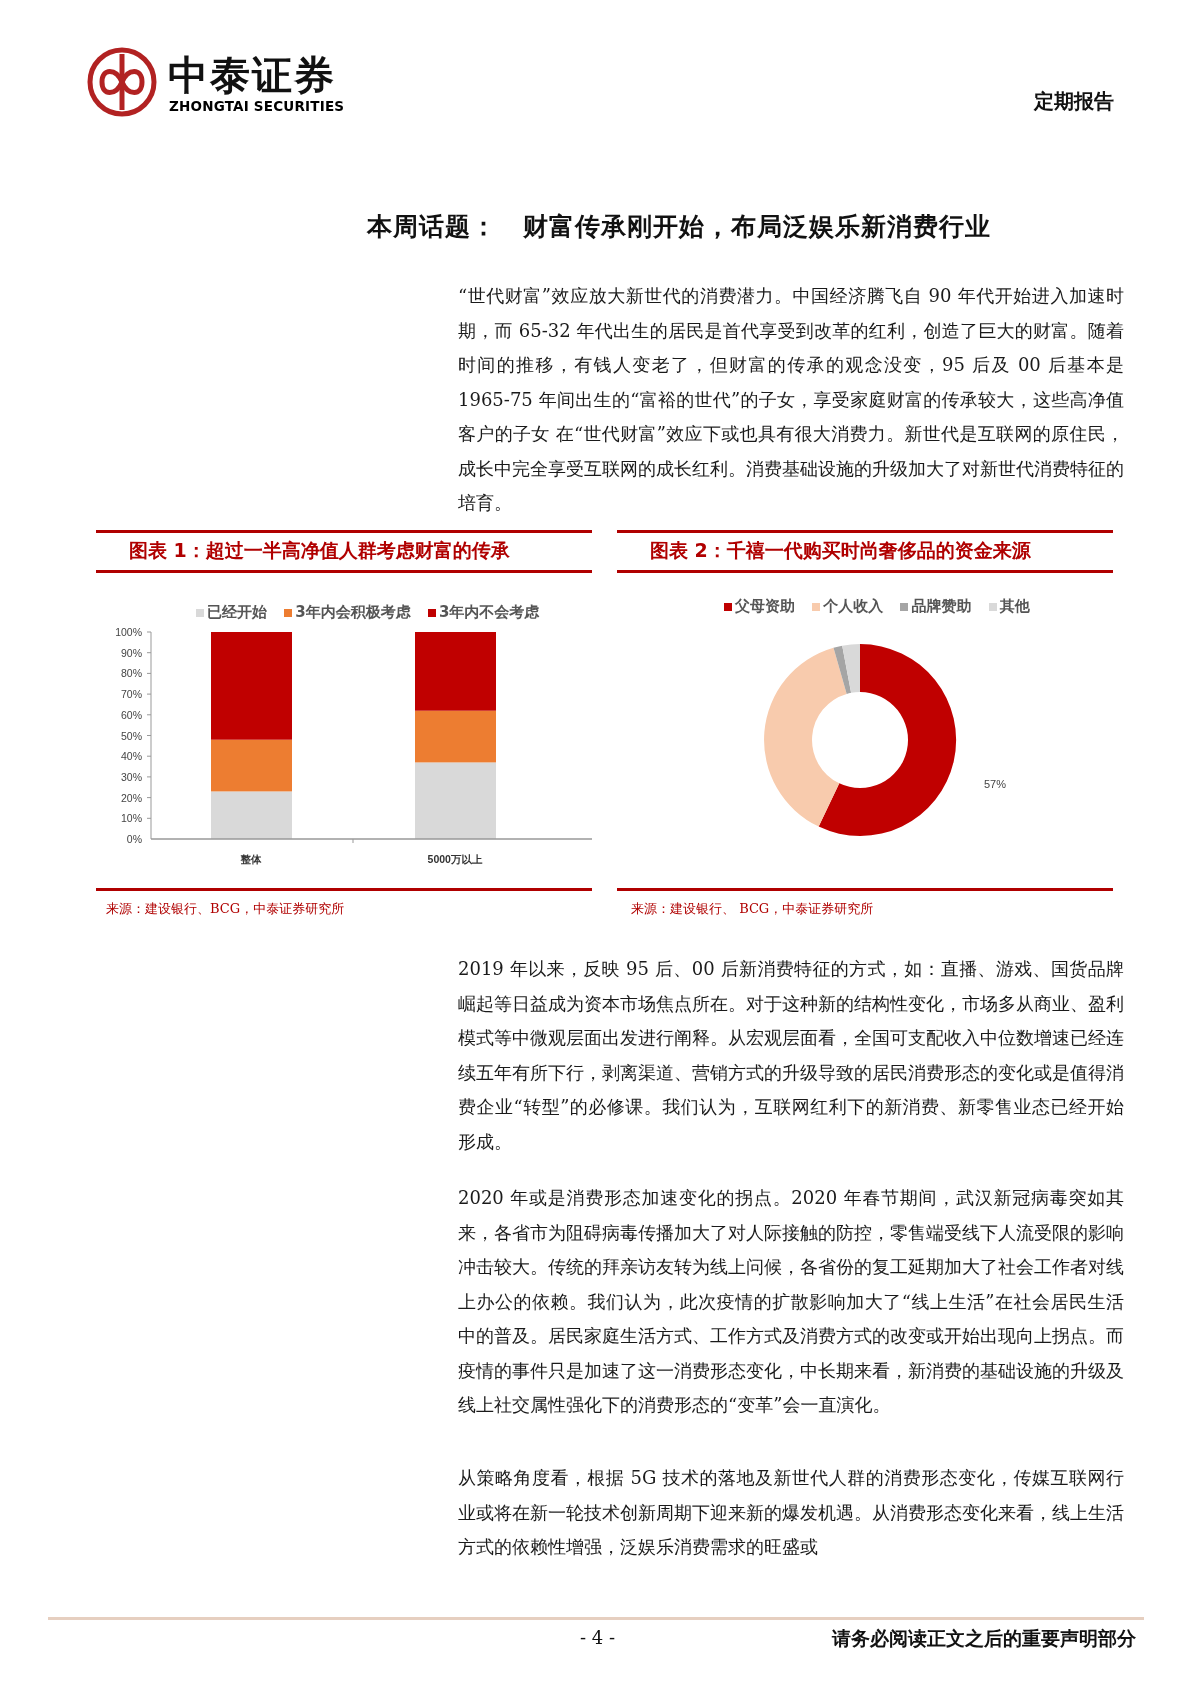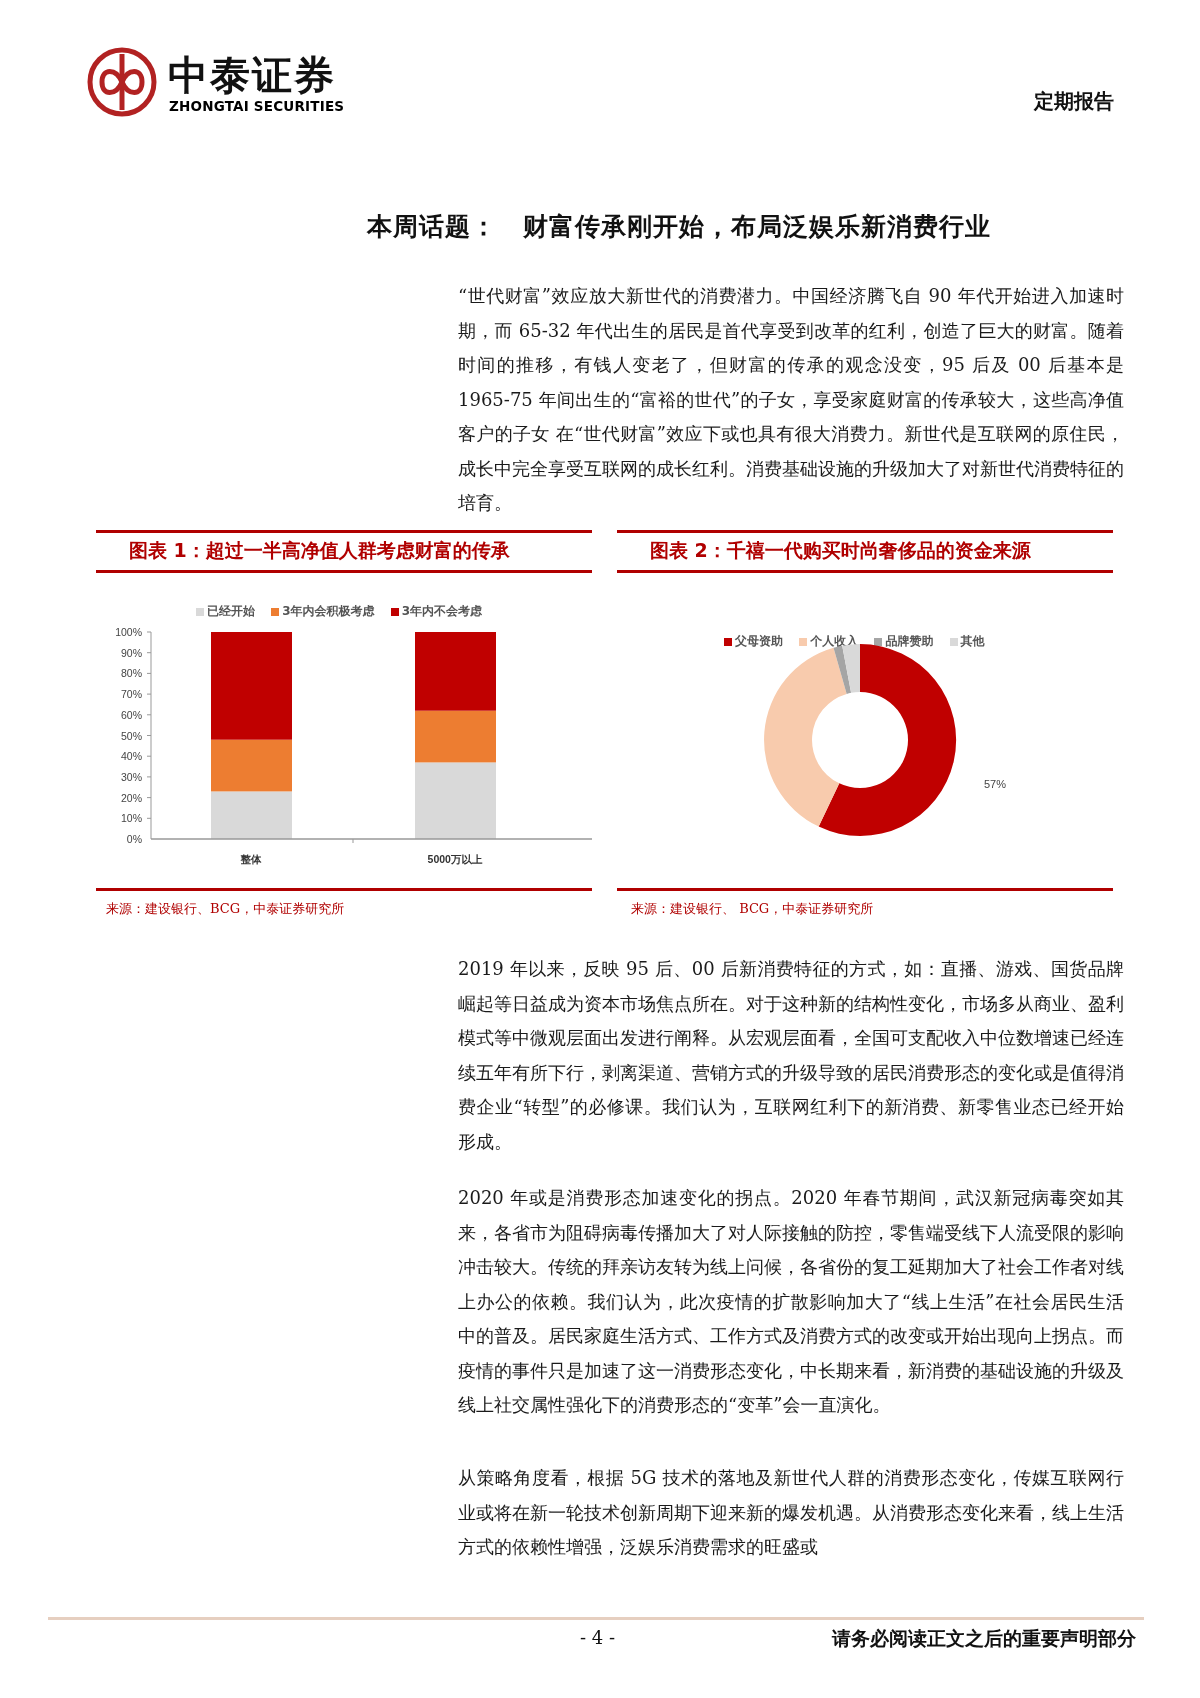--- a/index.html
+++ b/index.html
@@ -10,21 +10,21 @@
   .logo-cn { position: absolute; left: 82px; top: 2px; font-family: "DejaVu Sans", sans-serif; font-weight: bold; font-size: 40px; letter-spacing: 2px; color: #111; }
   .logo-en { position: absolute; left: 83px; top: 52px; font-family: "DejaVu Sans", sans-serif; font-weight: bold; font-size: 13.5px; color: #000000; letter-spacing: 0.2px; }
   .report-type { right: 86px; top: 88px; font-weight: bold; font-size: 20px; font-family: "DejaVu Sans", sans-serif; }
   .topic-title { left: 350px; top: 210px; font-weight: bold; font-size: 25px; font-family: "DejaVu Sans", sans-serif; letter-spacing: 1px; margin-left: 17px; }
   .topic-title .gap { display: inline-block; width: 26px; }
   .para { left: 458px; width: 666px; font-size: 18px; line-height: 34.5px; text-align: justify; color: #1a1a1a; }
   .para p { margin: 0; }
   .fig { top: 530px; }
   .fig-rule { position: absolute; left: 0; height: 3px; background: #b00000; }
   .fig-title { position: absolute; left: 12px; top: 8px; font-weight: bold; font-size: 19px; color: #b00000; font-family: "DejaVu Sans", sans-serif; white-space: nowrap; margin-left: 21px; }
-  .legend { position: absolute; font-size: 12px; font-weight: bold; color: #555; font-family: "DejaVu Sans", sans-serif; white-space: nowrap; }
+  .legend { position: absolute; font-size: 15px; font-weight: bold; color: #555; font-family: "DejaVu Sans", sans-serif; white-space: nowrap; }
   .legend span.sw { display: inline-block; width: 8px; height: 8px; margin-right: 3px; vertical-align: middle; }
   .legend .item { margin-right: 12px; }
   .source { font-size: 13px; color: #b00000; }
   .footer-line { left: 48px; top: 1617px; width: 1096px; height: 3px; background: #e6cfc0; }
   .page-num { left: 580px; top: 1627px; font-size: 18px; }
   .disclaimer { right: 64px; top: 1626px; font-weight: bold; font-size: 19px; font-family: "DejaVu Sans", sans-serif; }
 </style>
 </head>
 <body>
 
@@ -106,21 +106,21 @@
 
   <div class="fig-rule" style="top:358px; width:496px;"></div>
   <div class="source abs" style="left:10px; top:370px;">来源：建设银行、BCG，中泰证券研究所</div>
 </div>
 
 <div class="abs fig" style="left:617px; width:496px; height:380px;">
   <div class="fig-rule" style="top:0; width:496px;"></div>
   <div class="fig-title">图表 2：千禧一代购买时尚奢侈品的资金来源</div>
   <div class="fig-rule" style="top:40px; width:496px;"></div>
 
-  <div class="legend" style="left:107px; top:67px;margin-top:36px;">
+  <div class="legend" style="left:107px; top:67px;">
     <span class="item"><span class="sw" style="background:#c00000;"></span><span>父母资助</span></span>
     <span class="item"><span class="sw" style="background:#f8cbad;"></span><span>个人收入</span></span>
     <span class="item"><span class="sw" style="background:#a5a5a5;"></span><span>品牌赞助</span></span>
     <span class="item"><span class="sw" style="background:#d9d9d9;"></span><span>其他</span></span>
   </div>
 
   <svg class="abs" style="left:0; top:90px;" width="496" height="270">
     <g transform="translate(243,120)">
 
       <path fill="#c00000" d="M0,-96 A96,96 0 1 1 -41.3,86.6 L-20.7,43.3 A48,48 0 1 0 0,-48 Z"></path>

